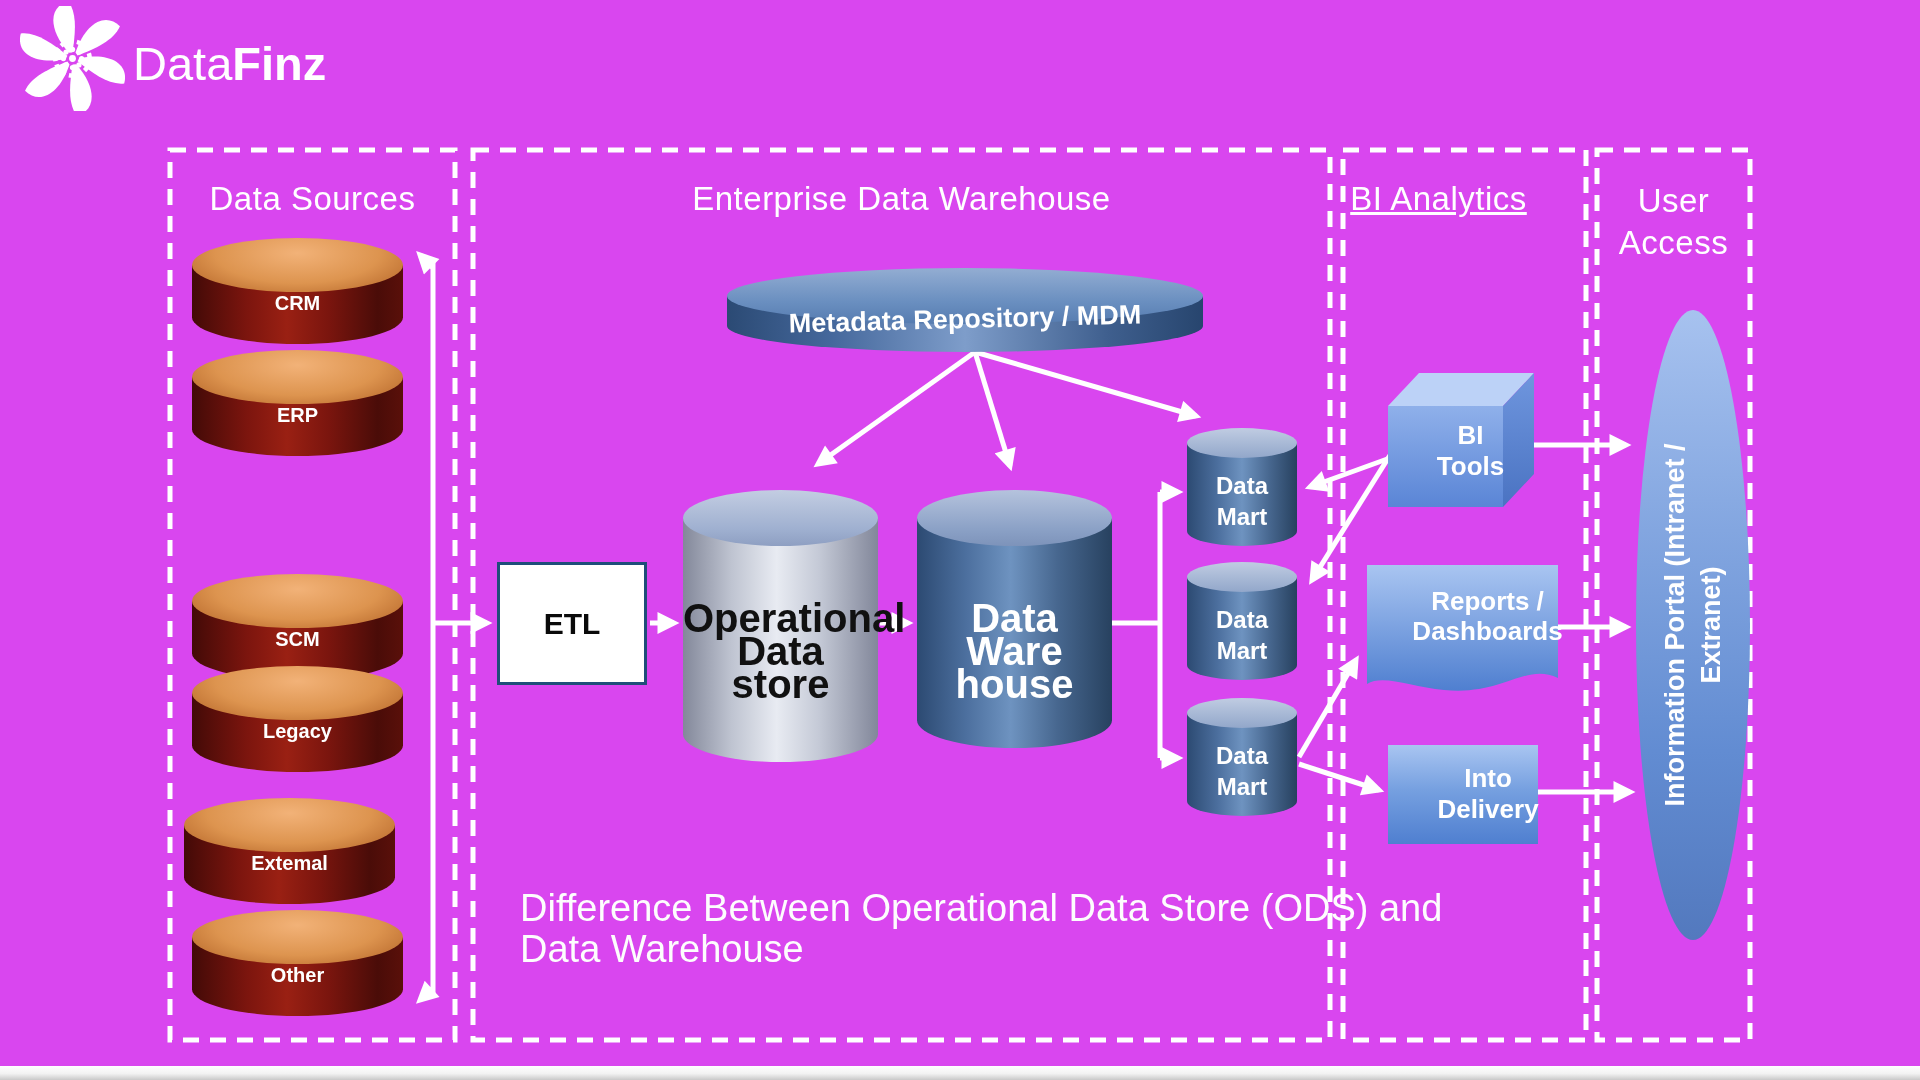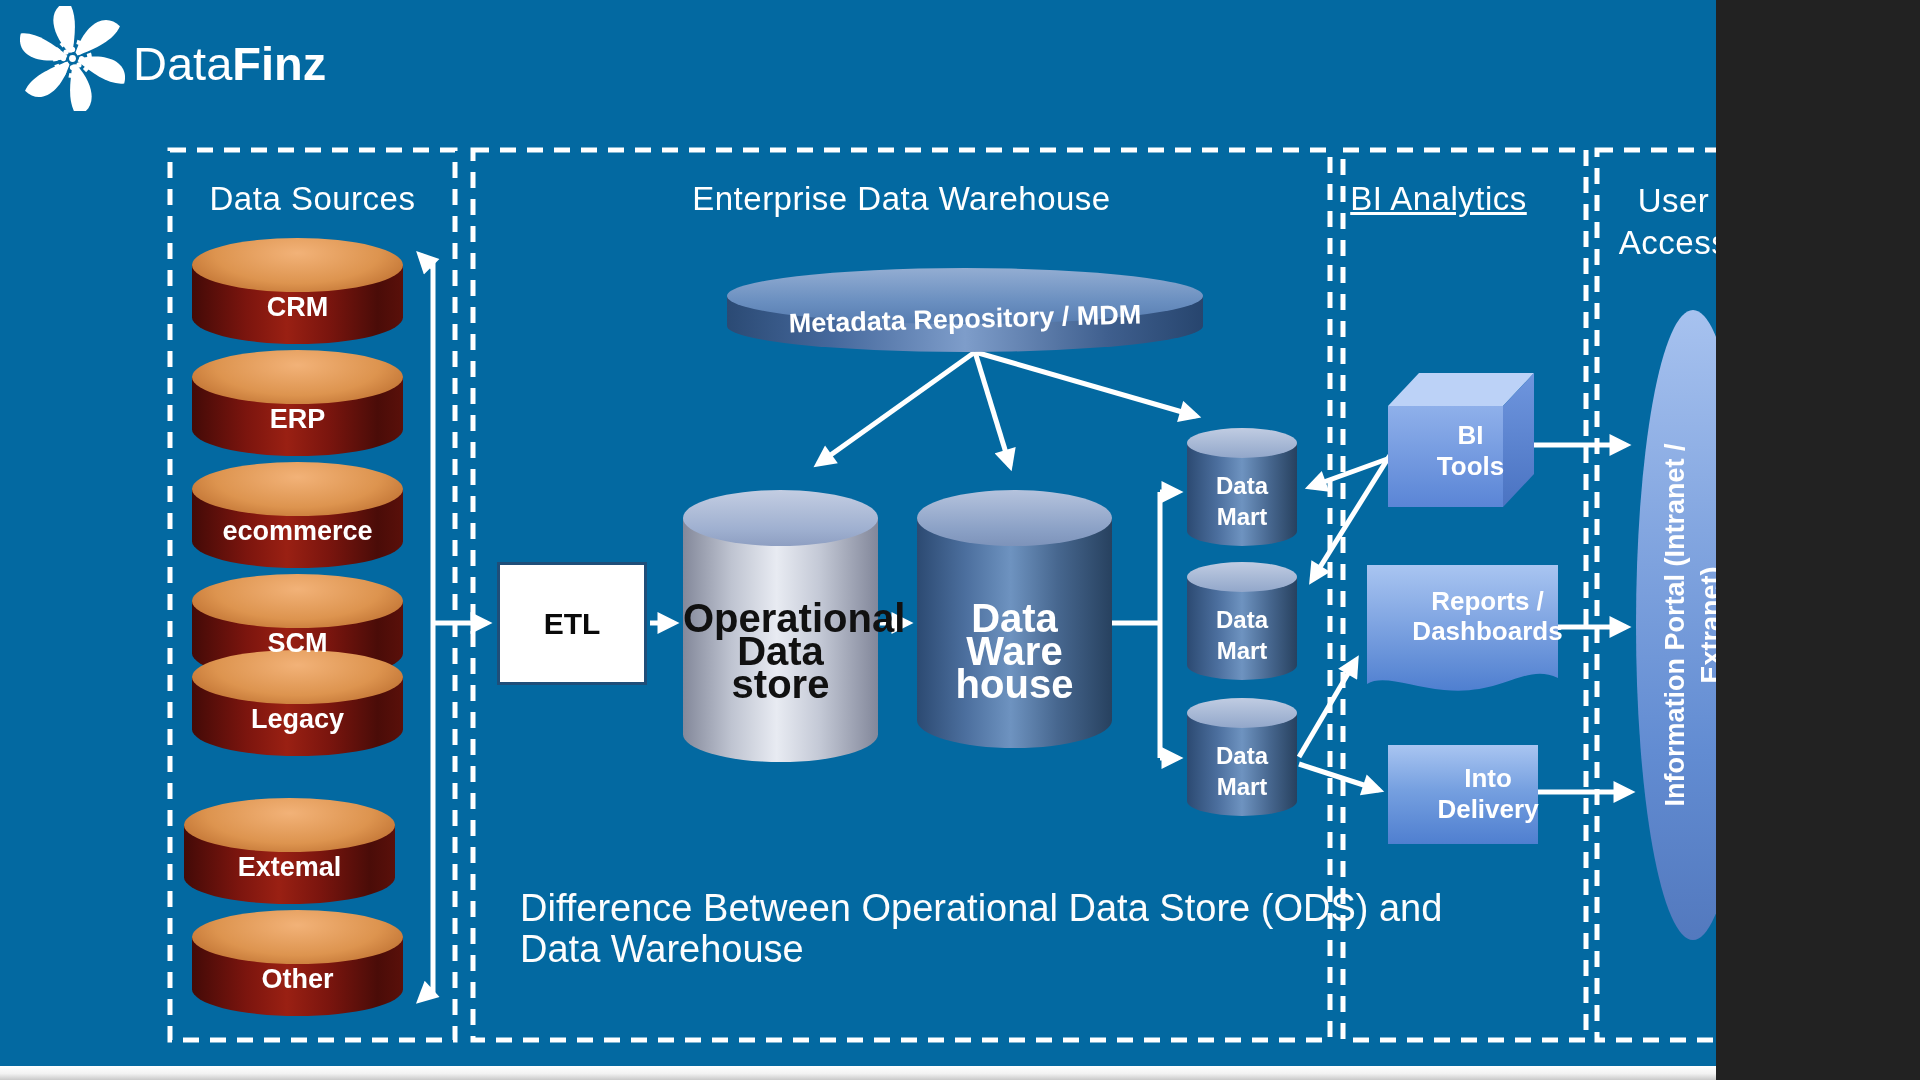--- a/index.html
+++ b/index.html
@@ -1,18 +1,18 @@
 <!DOCTYPE html>
 <html><head>
 <meta charset="utf-8">
 <style>
   html,body{margin:0;padding:0;background:#222;}
   .canvas{
-    position:relative;width:1716px;height:1080px;overflow:hidden;
-    background:#0369a1;
+    position:relative;width:1920px;height:1080px;overflow:hidden;
+    background:#d946ef;
     font-family:"Liberation Sans",sans-serif;
   }
   .abs{position:absolute;}
   
   .sec-title{
     position:absolute;color:#fff;font-size:33px;font-weight:400;
     text-align:center;letter-spacing:.5px;
   }
   
   .cyl{position:absolute;}
@@ -25,21 +25,21 @@
   
   .src{width:211px;height:106px;}
   .src .body{
     top:27px;border-radius:0 0 106px 106px / 0 0 27px 27px;
     background:linear-gradient(90deg,#430a07 0%,#7c150e 26%,#9a2013 45%,#7a150e 65%,#4a0c08 88%,#5a100a 100%);
   }
   .src .top{
     height:54px;
     background:radial-gradient(ellipse at 50% 28%,#f2b278 0%,#dd944f 55%,#b06024 100%);
   }
-  .src .lbl{top:54px;font-size:27px;}
+  .src .lbl{top:54px;font-size:20px;}
   
   .bigcyl{width:195px;height:272px;}
   .bigcyl .body{top:28px;border-radius:0 0 98px 98px / 0 0 28px 28px;}
   .bigcyl .top{height:56px;}
   .ods .body{background:linear-gradient(90deg,#83889a 0%,#bfc4d1 25%,#e8ebf2 48%,#c4c9d6 70%,#82879a 100%);}
   .ods .top{background:linear-gradient(180deg,#c3cde2 0%,#9fb0d0 70%,#8e9fc2 100%);}
   .dwh .body{background:linear-gradient(90deg,#2c4a72 0%,#4c6f9e 25%,#6e93c0 48%,#47678f 72%,#27415f 100%);}
   .dwh .top{background:linear-gradient(180deg,#b5c3dd 0%,#8ba1c6 70%,#7d93ba 100%);}
   .bigcyl .lbl{top:112px;font-size:40px;line-height:33px;}
   .ods .lbl{color:#111;}
@@ -178,31 +178,26 @@
   <div class="cyl src" style="left:192px;top:238px;">
     <div class="body"></div>
       <div class="top"></div>
     <div class="lbl">CRM</div>
   </div>
   <div class="cyl src" style="left:192px;top:350px;">
     <div class="body"></div>
       <div class="top"></div>
     <div class="lbl">ERP</div>
   </div>
-  <div class="cyl src" style="left:192px;top:462px;">
-    <div class="body"></div>
-      <div class="top"></div>
-    <div class="lbl">ecommerce</div>
-  </div>
   <div class="cyl src" style="left:192px;top:574px;">
     <div class="body"></div>
       <div class="top"></div>
     <div class="lbl">SCM</div>
   </div>
-  <div class="cyl src" style="left:192px;top:650px;">
+  <div class="cyl src" style="left:192px;top:666px;">
     <div class="body"></div>
       <div class="top"></div>
     <div class="lbl">Legacy</div>
   </div>
   <div class="cyl src" style="left:184px;top:798px;">
     <div class="body"></div>
       <div class="top"></div>
     <div class="lbl">Extemal</div>
   </div>
   <div class="cyl src" style="left:192px;top:910px;">

